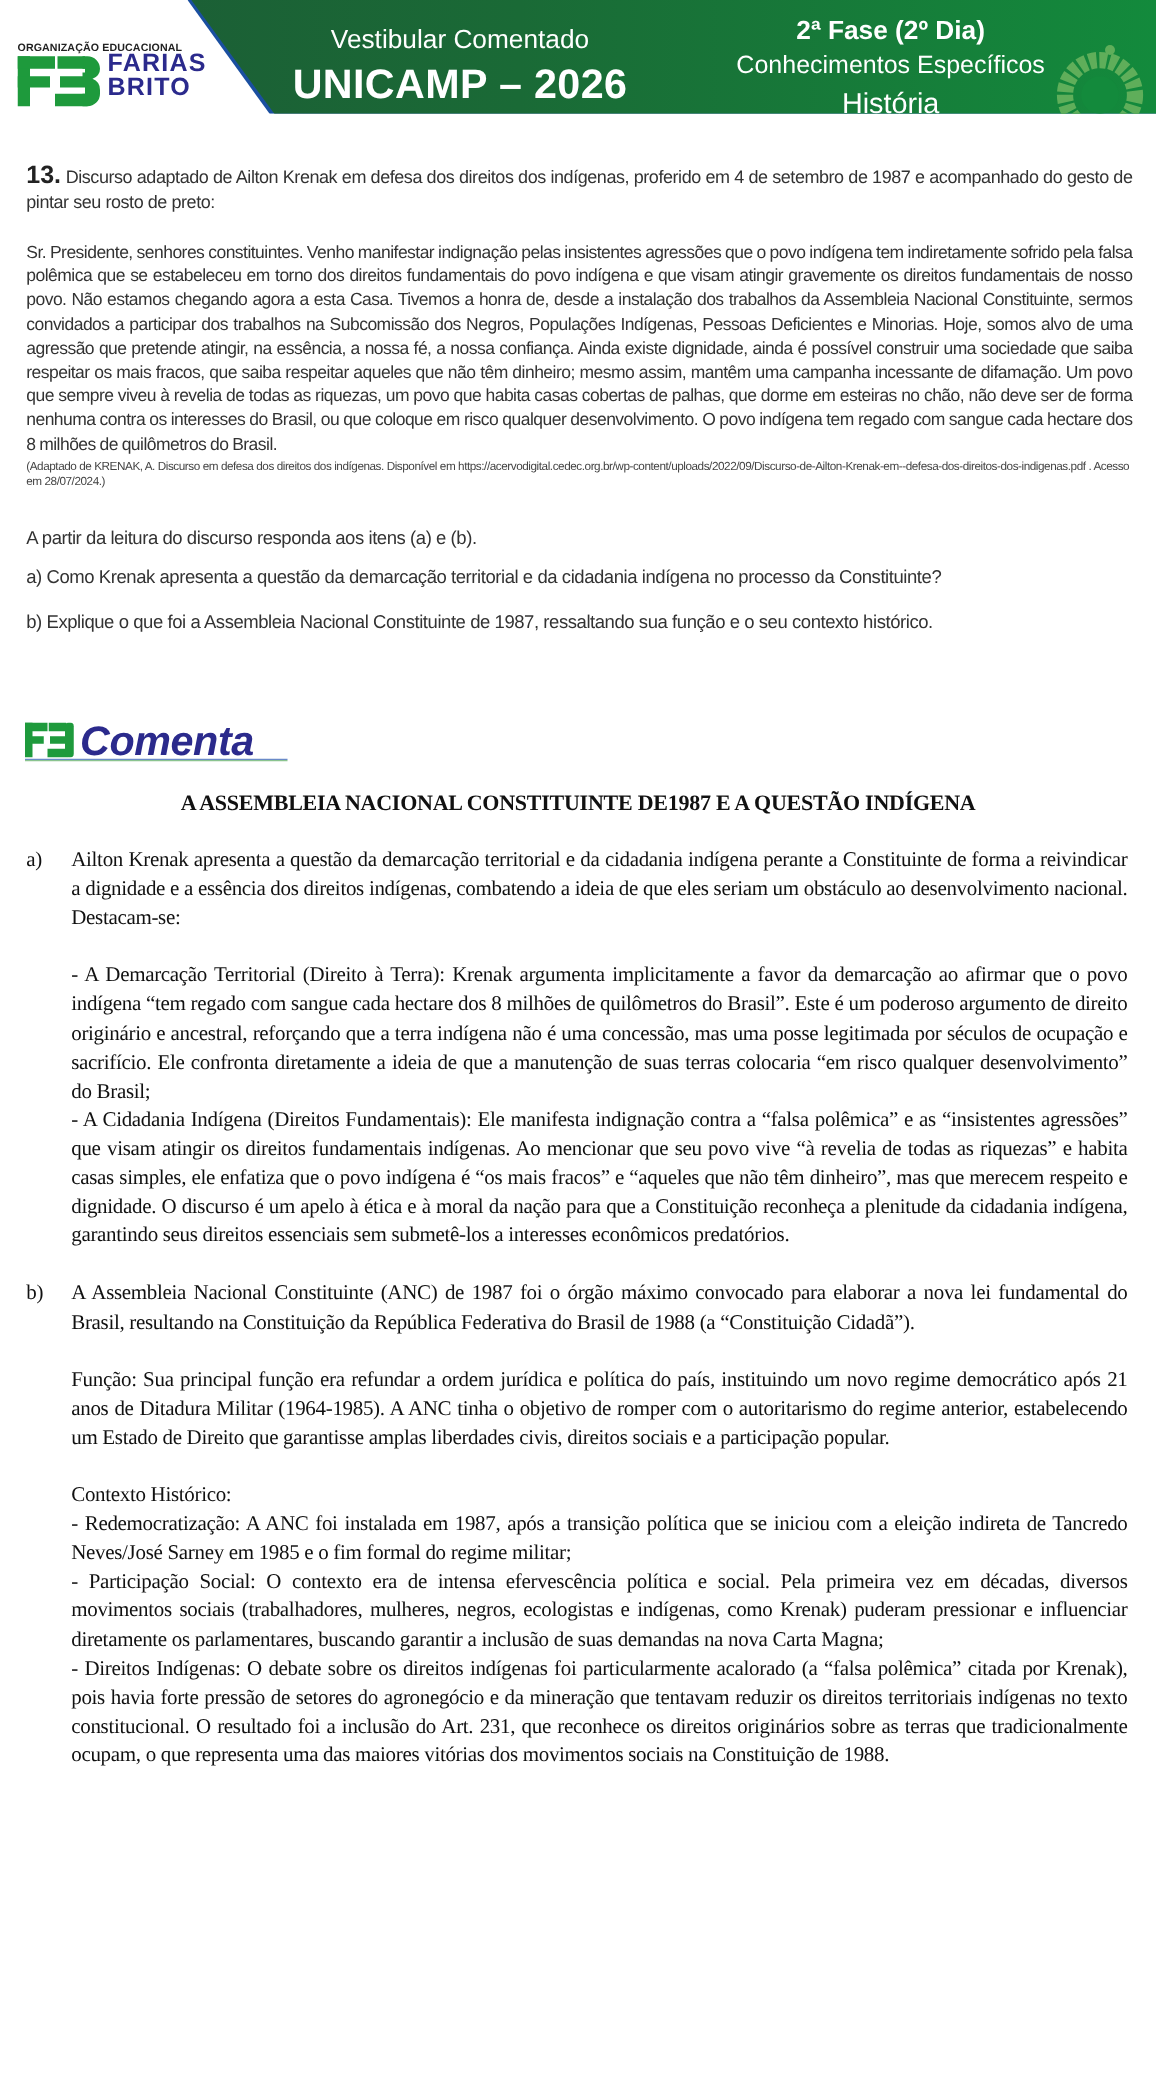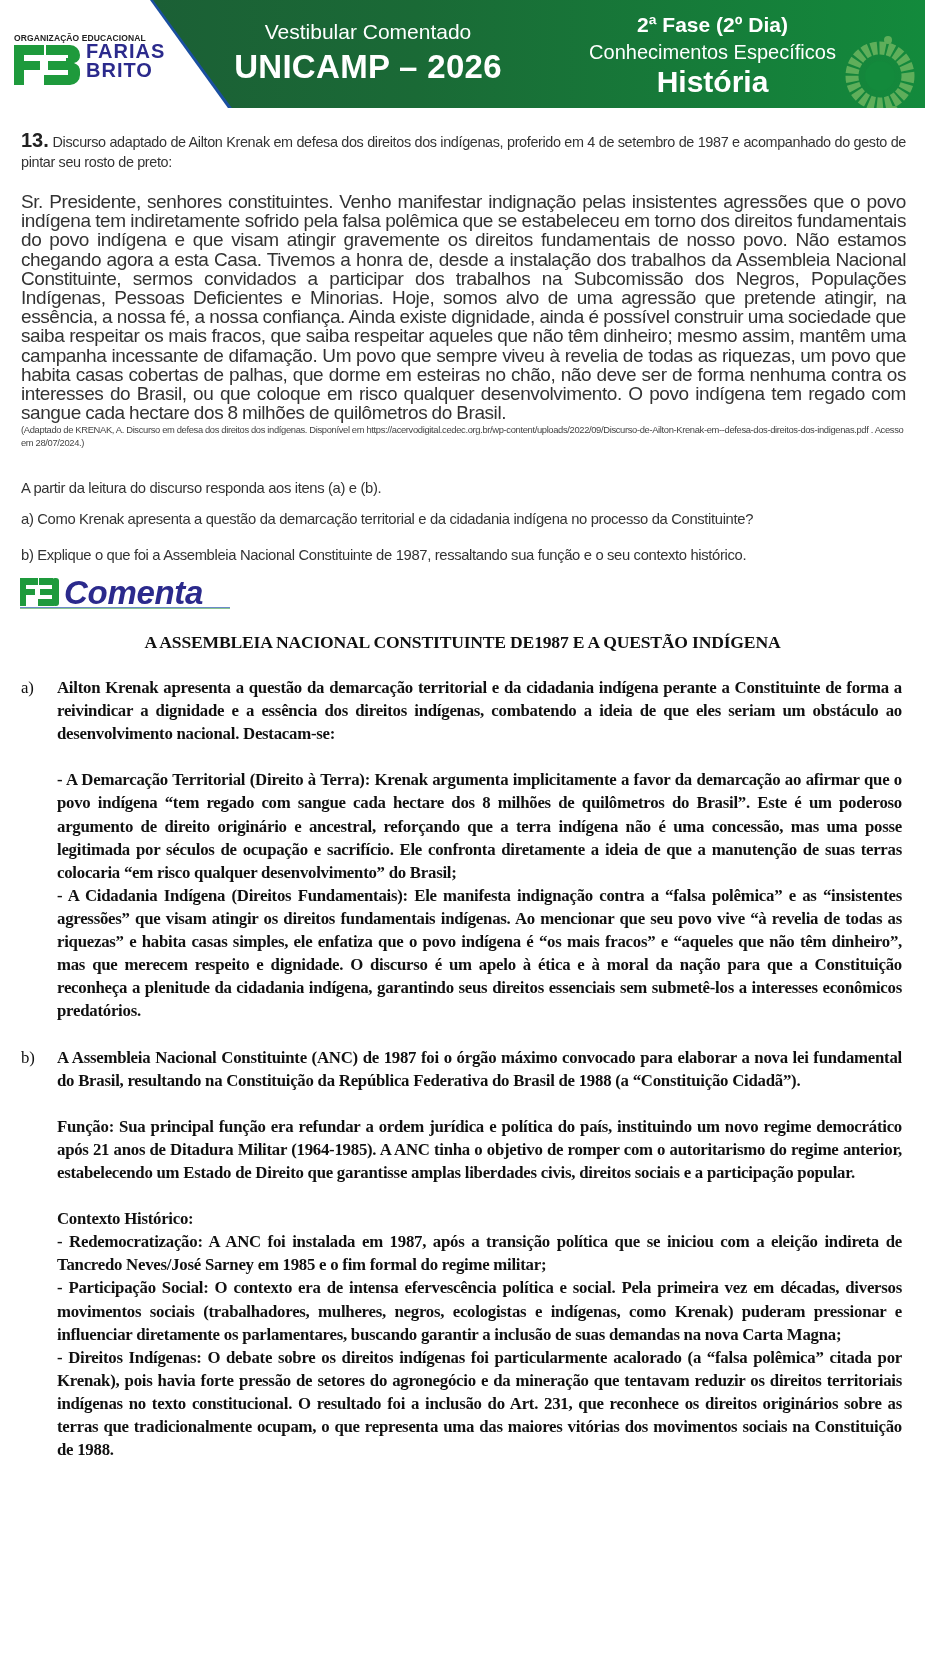--- a/index.html
+++ b/index.html
@@ -1,20 +1,20 @@
 <!DOCTYPE html>
 <html><head>
 <meta charset="utf-8">
 <style>
   * { box-sizing: border-box; margin: 0; padding: 0; }
   html, body { width: 925px; height: 1675px; background: #ffffff; overflow: hidden; }
   body { position: relative; font-family: "Liberation Serif", serif; color: #111; }
 
   
-  .header { position: absolute; left: 0; top: 0; width: 925px; height: 108px; background: #fff; overflow: hidden; }
+  .header { position: absolute; left: 0; top: 0; width: 925px; height: 91px; background: #fff; overflow: hidden; }
   .header .band-blue { position: absolute; inset: 0; background: #1a4fa0;
     clip-path: polygon(150px 0, 925px 0, 925px 115px, 233px 115px); }
   .header .band-green { position: absolute; inset: 0;
     background: linear-gradient(90deg, #1c5a35 0%, #1a6a36 45%, #138a3c 100%);
     clip-path: polygon(153px 0, 925px 0, 925px 115px, 237px 115px); }
   .logo-fb { position: absolute; left: 14px; top: 33px; width: 150px; height: 55px; }
   .logo-fb .org { position: absolute; left: 0; top: 0; font-family: "Liberation Sans", sans-serif;
     font-weight: bold; font-size: 8.5px; color: #222; letter-spacing: 0.1px; white-space: nowrap; }
   .logo-fb svg { position: absolute; left: 0; top: 10px; }
   .logo-fb .brand { position: absolute; left: 72px; top: 9px; font-family: "Liberation Sans", sans-serif;
@@ -22,29 +22,29 @@
 
   .hdr-center { position: absolute; left: 228px; top: 18px; width: 280px; text-align: center; color: #fff;
     font-family: "Liberation Sans", sans-serif; }
   .hdr-center .sub { font-size: 21px; line-height: 28px; }
   .hdr-center .main { font-size: 33px; font-weight: bold; line-height: 42px; letter-spacing: 0.3px; }
 
   .hdr-right { position: absolute; left: 570px; top: 10px; width: 285px; text-align: center; color: #fff;
     font-family: "Liberation Sans", sans-serif; }
   .hdr-right .phase { font-size: 21px; font-weight: bold; line-height: 29px; }
   .hdr-right .area { font-size: 20px; line-height: 27px; }
-  .hdr-right .subject { font-size: 30px; font-weight: bold; line-height: 32px; }
+  .hdr-right .subject { font-size: 23px; font-weight: normal; line-height: 32px; }
   .unicamp-logo { position: absolute; left: 836px; top: 32px; width: 90px; height: 82px; }
 
   
   .question { position: absolute; left: 21px; top: 130px; width: 885px;
     font-family: "Liberation Sans", sans-serif; color: #333; }
   .q-head { font-size: 14.4px; line-height: 20px; letter-spacing: -0.35px; text-align: justify; }
   .q-head .qnum { font-size: 20px; font-weight: bold; color: #222; letter-spacing: 0; }
-  .q-speech { margin-top: 20px; font-size: 19px; line-height: 19.2px; text-align: justify;
+  .q-speech { margin-top: 20px; font-size: 14px; line-height: 19.2px; text-align: justify;
     letter-spacing: -0.42px; word-spacing: -0.5px; }
   .q-source { margin-top: 2px; font-size: 9.4px; line-height: 12.5px; letter-spacing: -0.35px; color: #444; }
   .q-instr { margin-top: 29px; font-size: 14.8px; line-height: 20px; letter-spacing: -0.35px; }
   .q-item { font-size: 14.8px; line-height: 20px; letter-spacing: -0.35px; }
   .q-item.a { margin-top: 11px; }
   .q-item.b { margin-top: 16px; }
 
   
   .comenta { position: absolute; left: 20px; top: 574px; width: 210px; height: 36px; }
   .comenta .word { position: absolute; left: 44px; top: 0px; font-family: "Liberation Sans", sans-serif;
@@ -52,21 +52,21 @@
   .comenta .rule { position: absolute; left: 0; top: 33px; width: 210px; height: 2px;
     background: linear-gradient(180deg, #6a8ac8 0 1px, #8bc48f 1px 2px); }
 
   
   .answer-title { position: absolute; left: 0; top: 632px; width: 925px; text-align: center;
     font-family: "Liberation Serif", serif; font-weight: bold; font-size: 17.6px; color: #111; letter-spacing: -0.2px; }
   .answer { position: absolute; left: 21px; top: 676px; width: 881px; font-family: "Liberation Serif", serif;
     font-size: 16.8px; line-height: 23.1px; color: #111; letter-spacing: -0.25px; }
   .ans-block { position: relative; padding-left: 36px; }
   .ans-block .label { position: absolute; left: 0; top: 0; }
-  .ans-block p { text-align: justify; font-weight: bold; }
+  .ans-block p { text-align: justify; }
   .ans-block .gap { height: 23.1px; }
   .ans-block.b { margin-top: 23.1px; }
 </style>
 </head>
 <body>
 
 <div class="header">
   <div class="band-blue"></div>
   <div class="band-green"></div>
 

